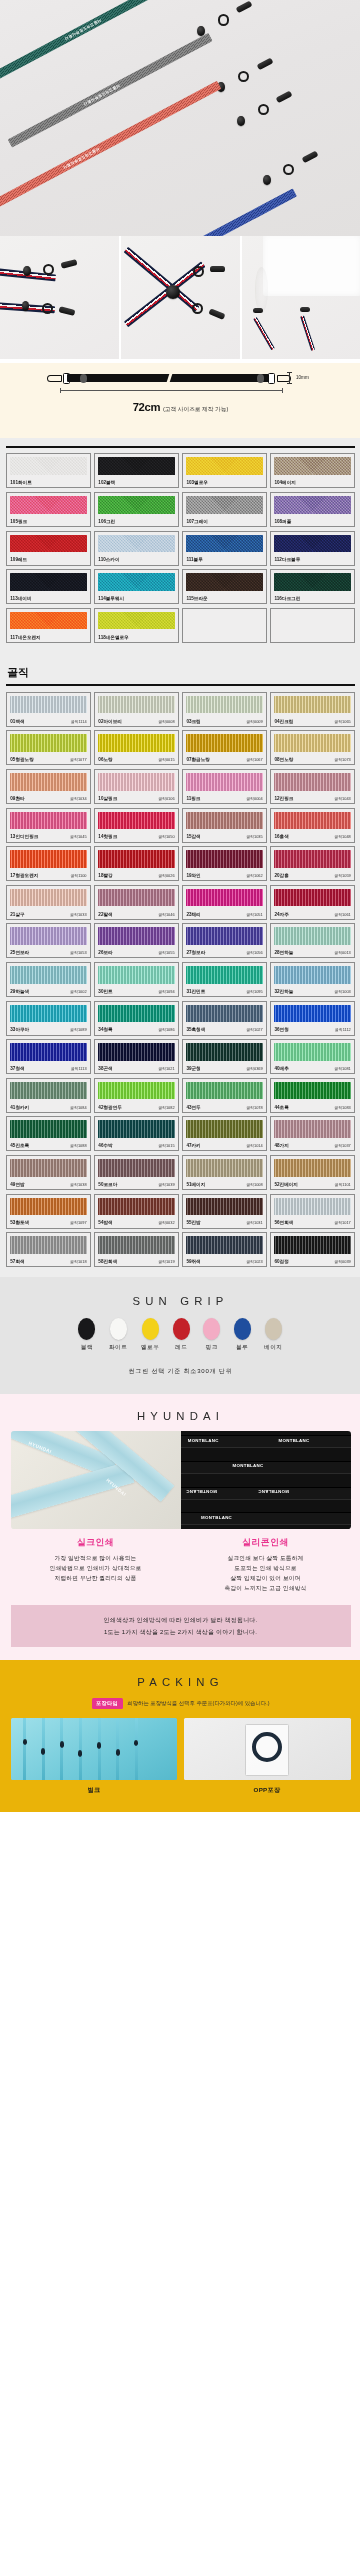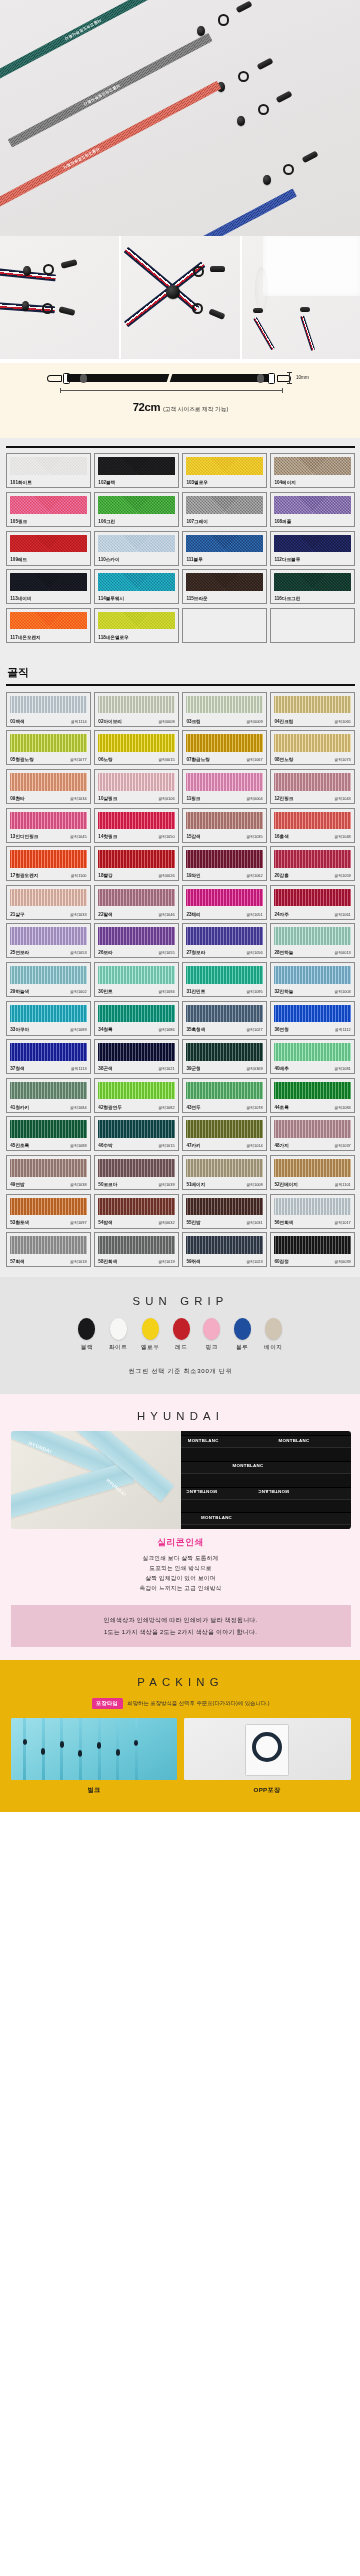--- a/index.html
+++ b/index.html
@@ -863,20 +863,28 @@
         <div class="mb-txt" style="left:7.2px; top:6.7px;">MONTBLANC</div>
         <div class="mb-txt" style="left:98px; top:6.7px;">MONTBLANC</div>
         <div class="mb-txt" style="left:52px; top:32px;">MONTBLANC</div>
         <div class="mb-txt" style="left:5.2px; top:58px; transform:rotate(180deg);">MONTBLANC</div>
         <div class="mb-txt" style="left:77px; top:58px; transform:rotate(180deg);">MONTBLANC</div>
         <div class="mb-txt" style="left:20.6px; top:84px;">MONTBLANC</div>
       </div>
     </div>
     <div class="print-cols" id="print-cols">
         <div class="print-col">
+          <div class="print-head">실크인쇄</div>
+          <div class="print-desc">
+            <div>가장 일반적으로 많이 사용되는</div>
+            <div>인쇄방법으로 인쇄비가 상대적으로</div>
+            <div>저렴하면 무난한 퀄리티의 상품</div>
+          </div>
+        </div>
+        <div class="print-col">
           <div class="print-head">실리콘인쇄</div>
           <div class="print-desc">
             <div>실크인쇄 보다 살짝 도톰하게</div>
             <div>도포되는 인쇄 방식으로</div>
             <div>살짝 입체감이 있어 보이며</div>
             <div>촉감이 느끼지는 고급 인쇄방식</div>
           </div>
         </div>
       </div>
     <div class="pink-note" id="pink-note">

